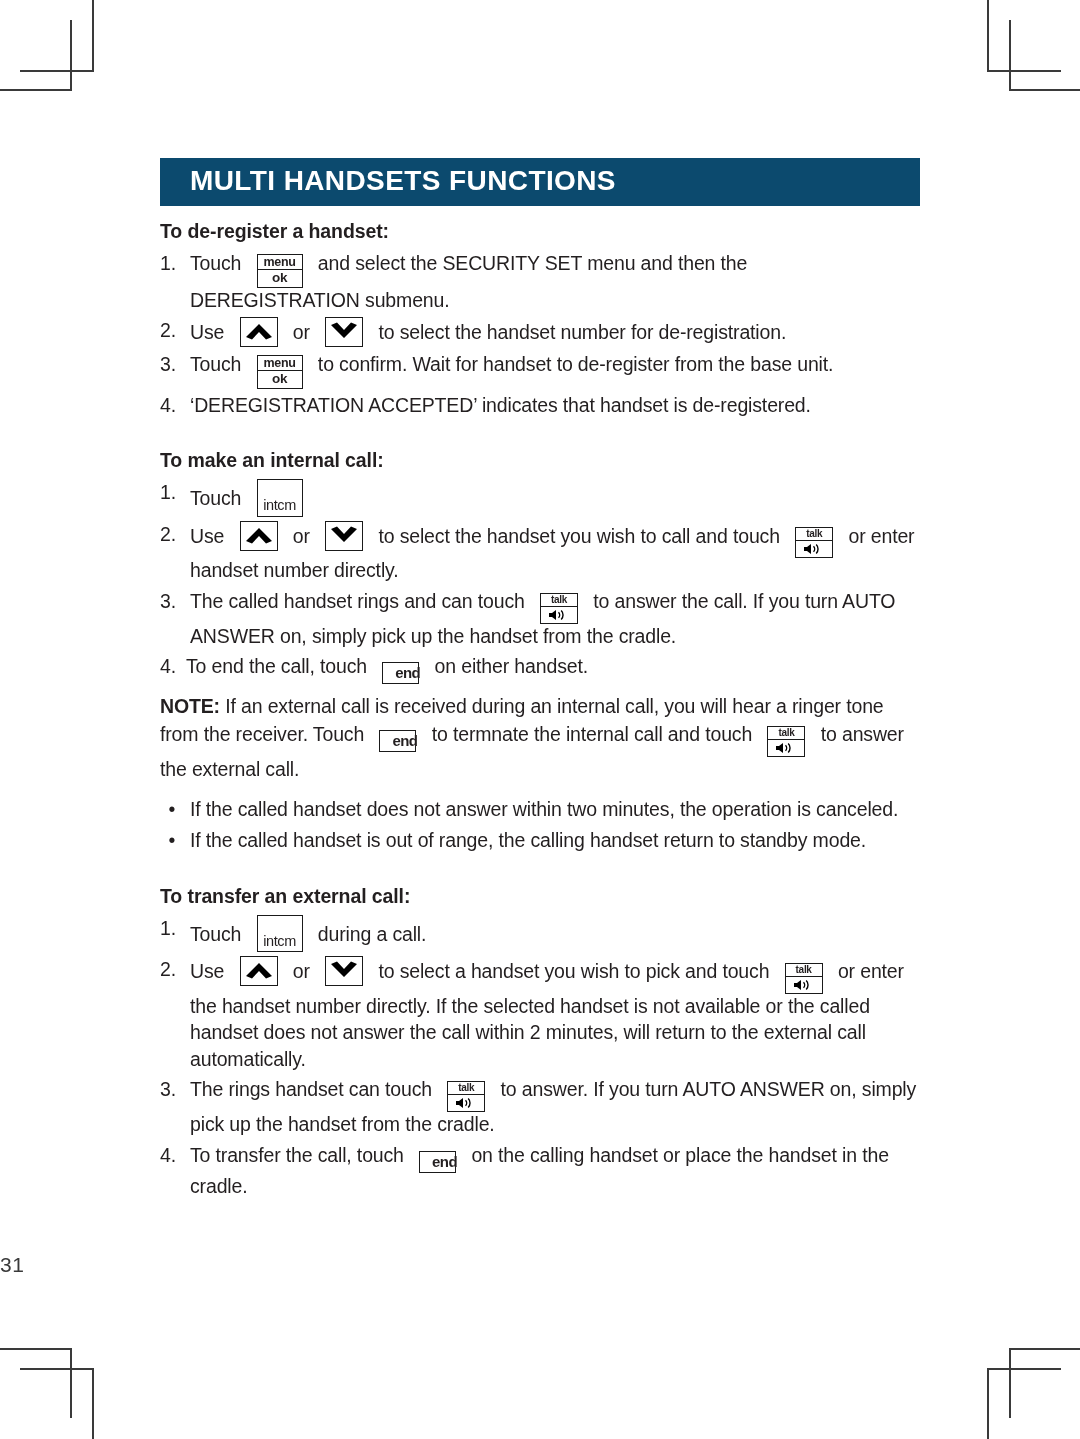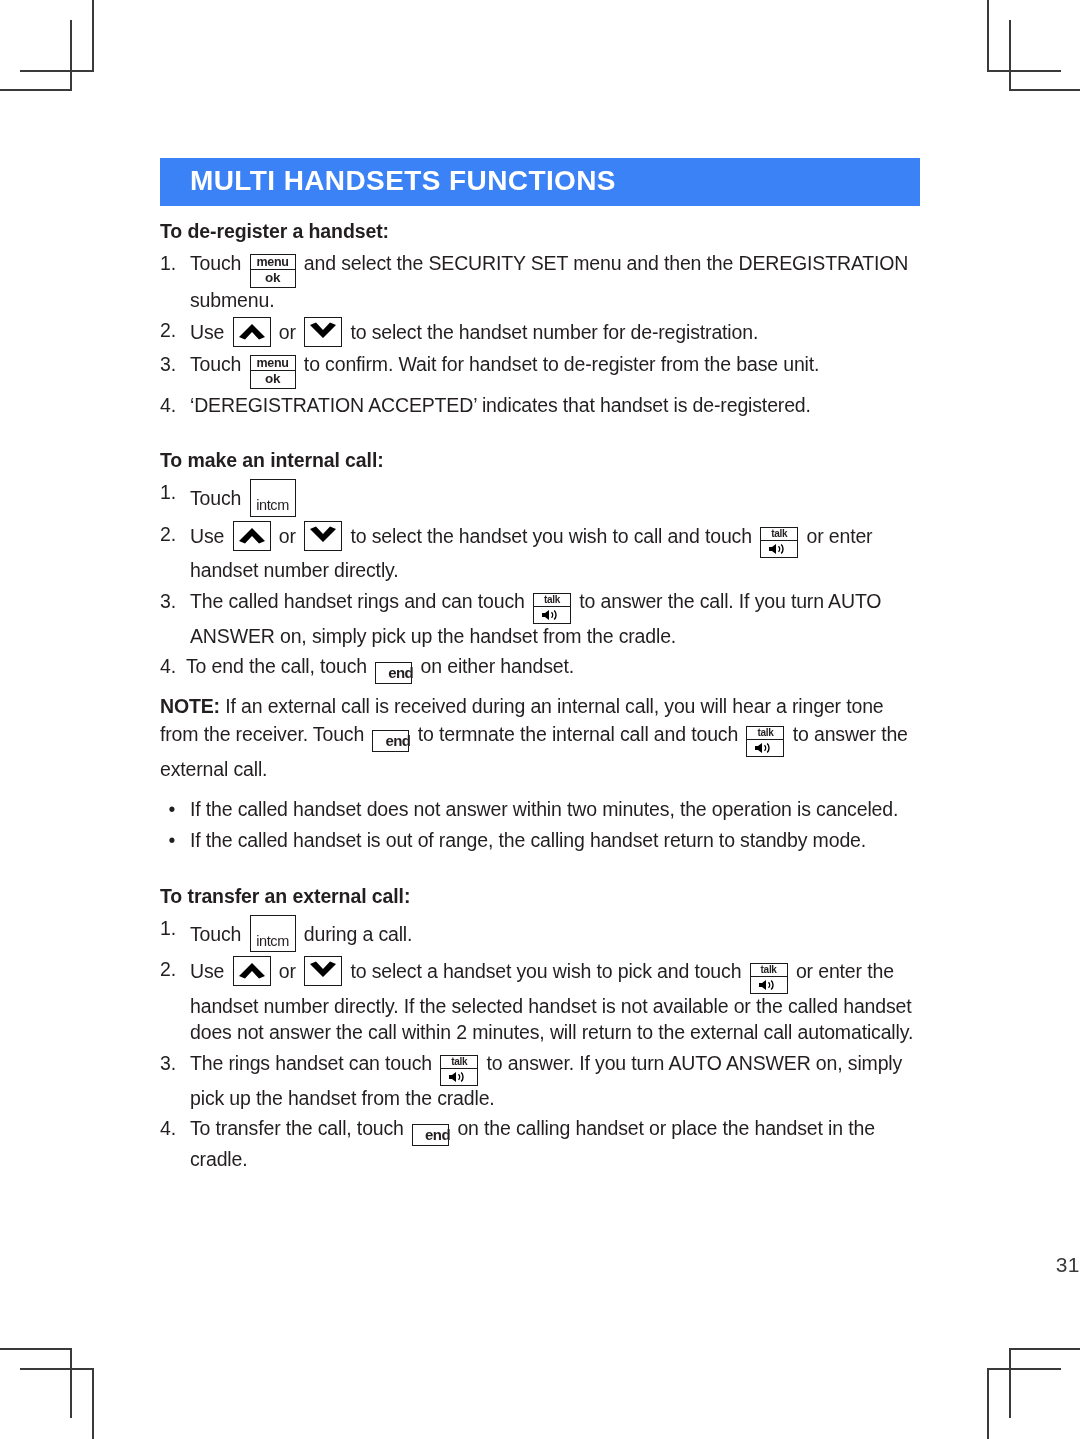--- a/index.html
+++ b/index.html
@@ -31,21 +31,21 @@
 
   
   .page {
     position: absolute;
     left: 160px;
     top: 158px;
     width: 760px;
   }
 
   .section-banner {
-    background: #3b82f6;
+    background: #0c4a6e;
     color: #ffffff;
     font-weight: bold;
     font-size: 28px;
     letter-spacing: 0.4px;
     padding: 9px 0 11px 30px;
     width: 730px;
     box-sizing: content-box;
     line-height: 1.0;
   }
 
@@ -101,21 +101,21 @@
   
   .key {
     display: inline-block;
     border: 1.5px solid #1a1a1a;
     background: #fff;
     vertical-align: -6px;
     text-align: center;
     box-sizing: border-box;
     font-family: "Liberation Sans", sans-serif;
     line-height: 1;
-    margin: 0 3px;
+    margin: 0 10px;
   }
 
   
   .key-menuok {
     width: 46px;
     padding: 0;
     vertical-align: -11px;
     position: relative;
     top: 1px;
   }
@@ -186,21 +186,21 @@
     vertical-align: -8px;
   }
   .key-chevron svg { display: block; margin: 0 auto; }
 
   
   .page-number {
     position: absolute;
     left: 0;
     top: 1253px;
     width: 1080px;
-    text-align: right;
+    text-align: left;
     font-size: 21px;
     color: #3a3a3a;
     letter-spacing: 0.5px;
   }
 </style>
 </head>
 <body>
 
 <div class="cropmark">
   <div class="cm-line cm-v" style="left:92px; top:0px; height:72px;"></div>

